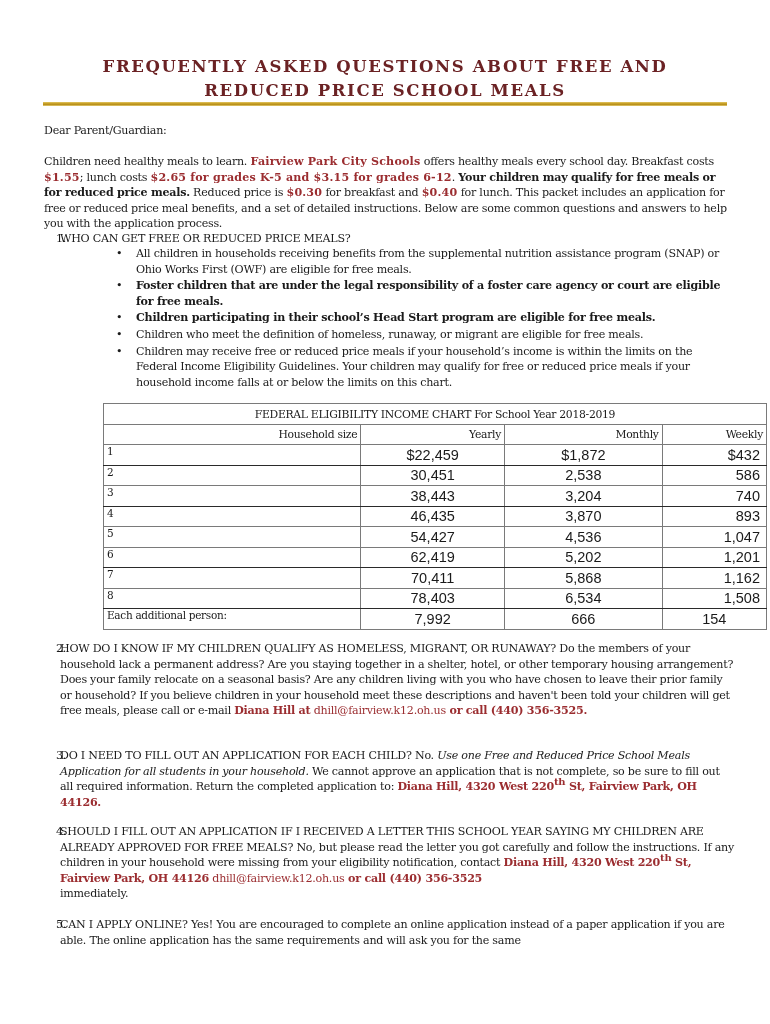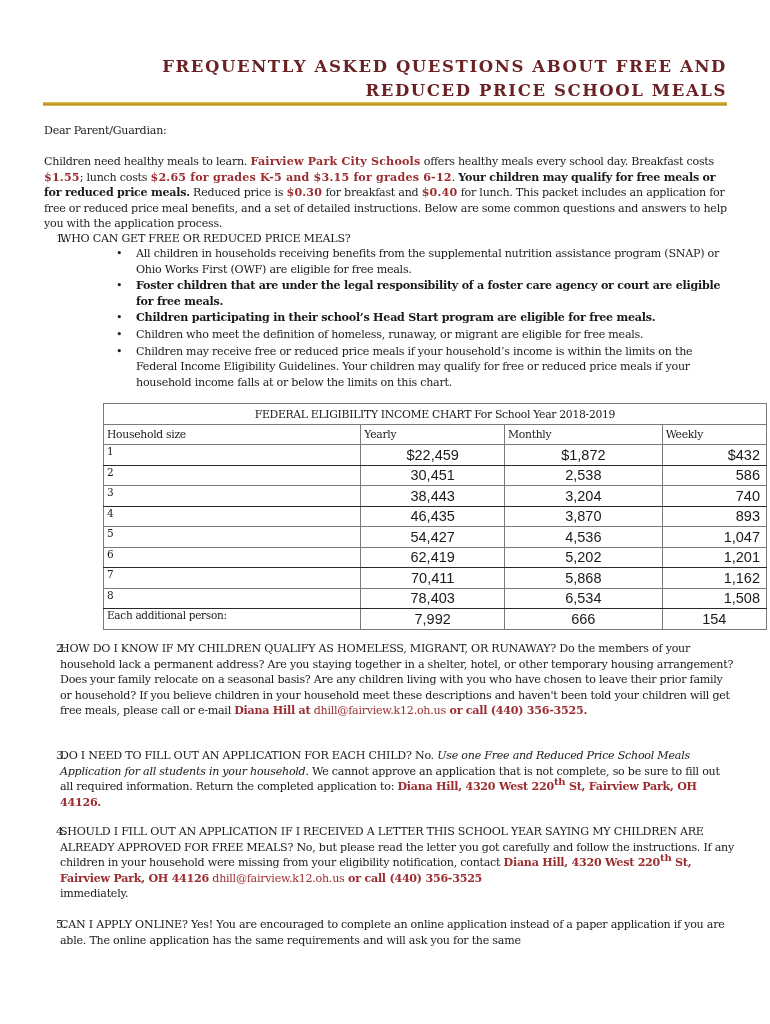--- a/index.html
+++ b/index.html
@@ -3,21 +3,21 @@
 <meta charset="utf-8">
 <style>
   html, body { margin: 0; padding: 0; background: #ffffff; }
   body {
     width: 770px; height: 1024px; overflow: hidden; position: relative;
     font-family: "DejaVu Serif", "Liberation Serif", serif;
     color: #1a1a1a;
   }
   .title {
     position: absolute; left: 43px; top: 55px; width: 684px;
-    text-align: right; color: #6b2224;
+    text-align: center; color: #6b2224;
     font-family: "DejaVu Serif", serif; font-weight: bold;
     font-size: 16.5px; line-height: 24px; letter-spacing: 1.6px;
   }
   .rule {
     position: absolute; left: 43px; top: 102px; width: 684px; height: 4px;
     background: linear-gradient(#e3c766 0, #c9a22a 35%, #b8901c 65%, #e6cf7a 100%);
   }
   .text {
     position: absolute; font-family: "DejaVu Serif", serif;
     font-size: 11.1px; line-height: 15.6px; letter-spacing: -0.25px; color: #1c1c1c;
@@ -39,21 +39,21 @@
     position: absolute; left: 103px; top: 403px; width: 664px;
     border-collapse: collapse; font-size: 11px;
   }
   table.chart td {
     border: 1.5px solid #7a7a7a; padding: 0 3px; height: 19.5px; vertical-align: middle;
   }
   table.chart tr.datarow td { border-bottom: 1.5px solid #2a2a2a; }
   table.chart td.label { vertical-align: top; font-family: "DejaVu Serif", serif; font-size: 10.5px; letter-spacing: -0.3px; }
   table.chart td.val { text-align: center; font-family: "Liberation Sans", sans-serif; font-size: 14.5px; }
   table.chart td.valr { text-align: right; font-family: "Liberation Sans", sans-serif; font-size: 14.5px; padding-right: 6px; }
-  table.chart td.head { font-size: 10.8px; letter-spacing: -0.3px; height: 18px; }
+  table.chart td.head { font-size: 10.8px; letter-spacing: -0.3px; height: 18px; text-align: right; }
   table.chart td.caption { text-align: center; font-size: 10.8px; letter-spacing: -0.3px; height: 20px; }
   table.chart tr.hdr td { height: 19px; }
 </style>
 </head>
 <body>
 
 <div>
 
   <div class="title">
     <div>FREQUENTLY ASKED QUESTIONS ABOUT FREE AND</div>

